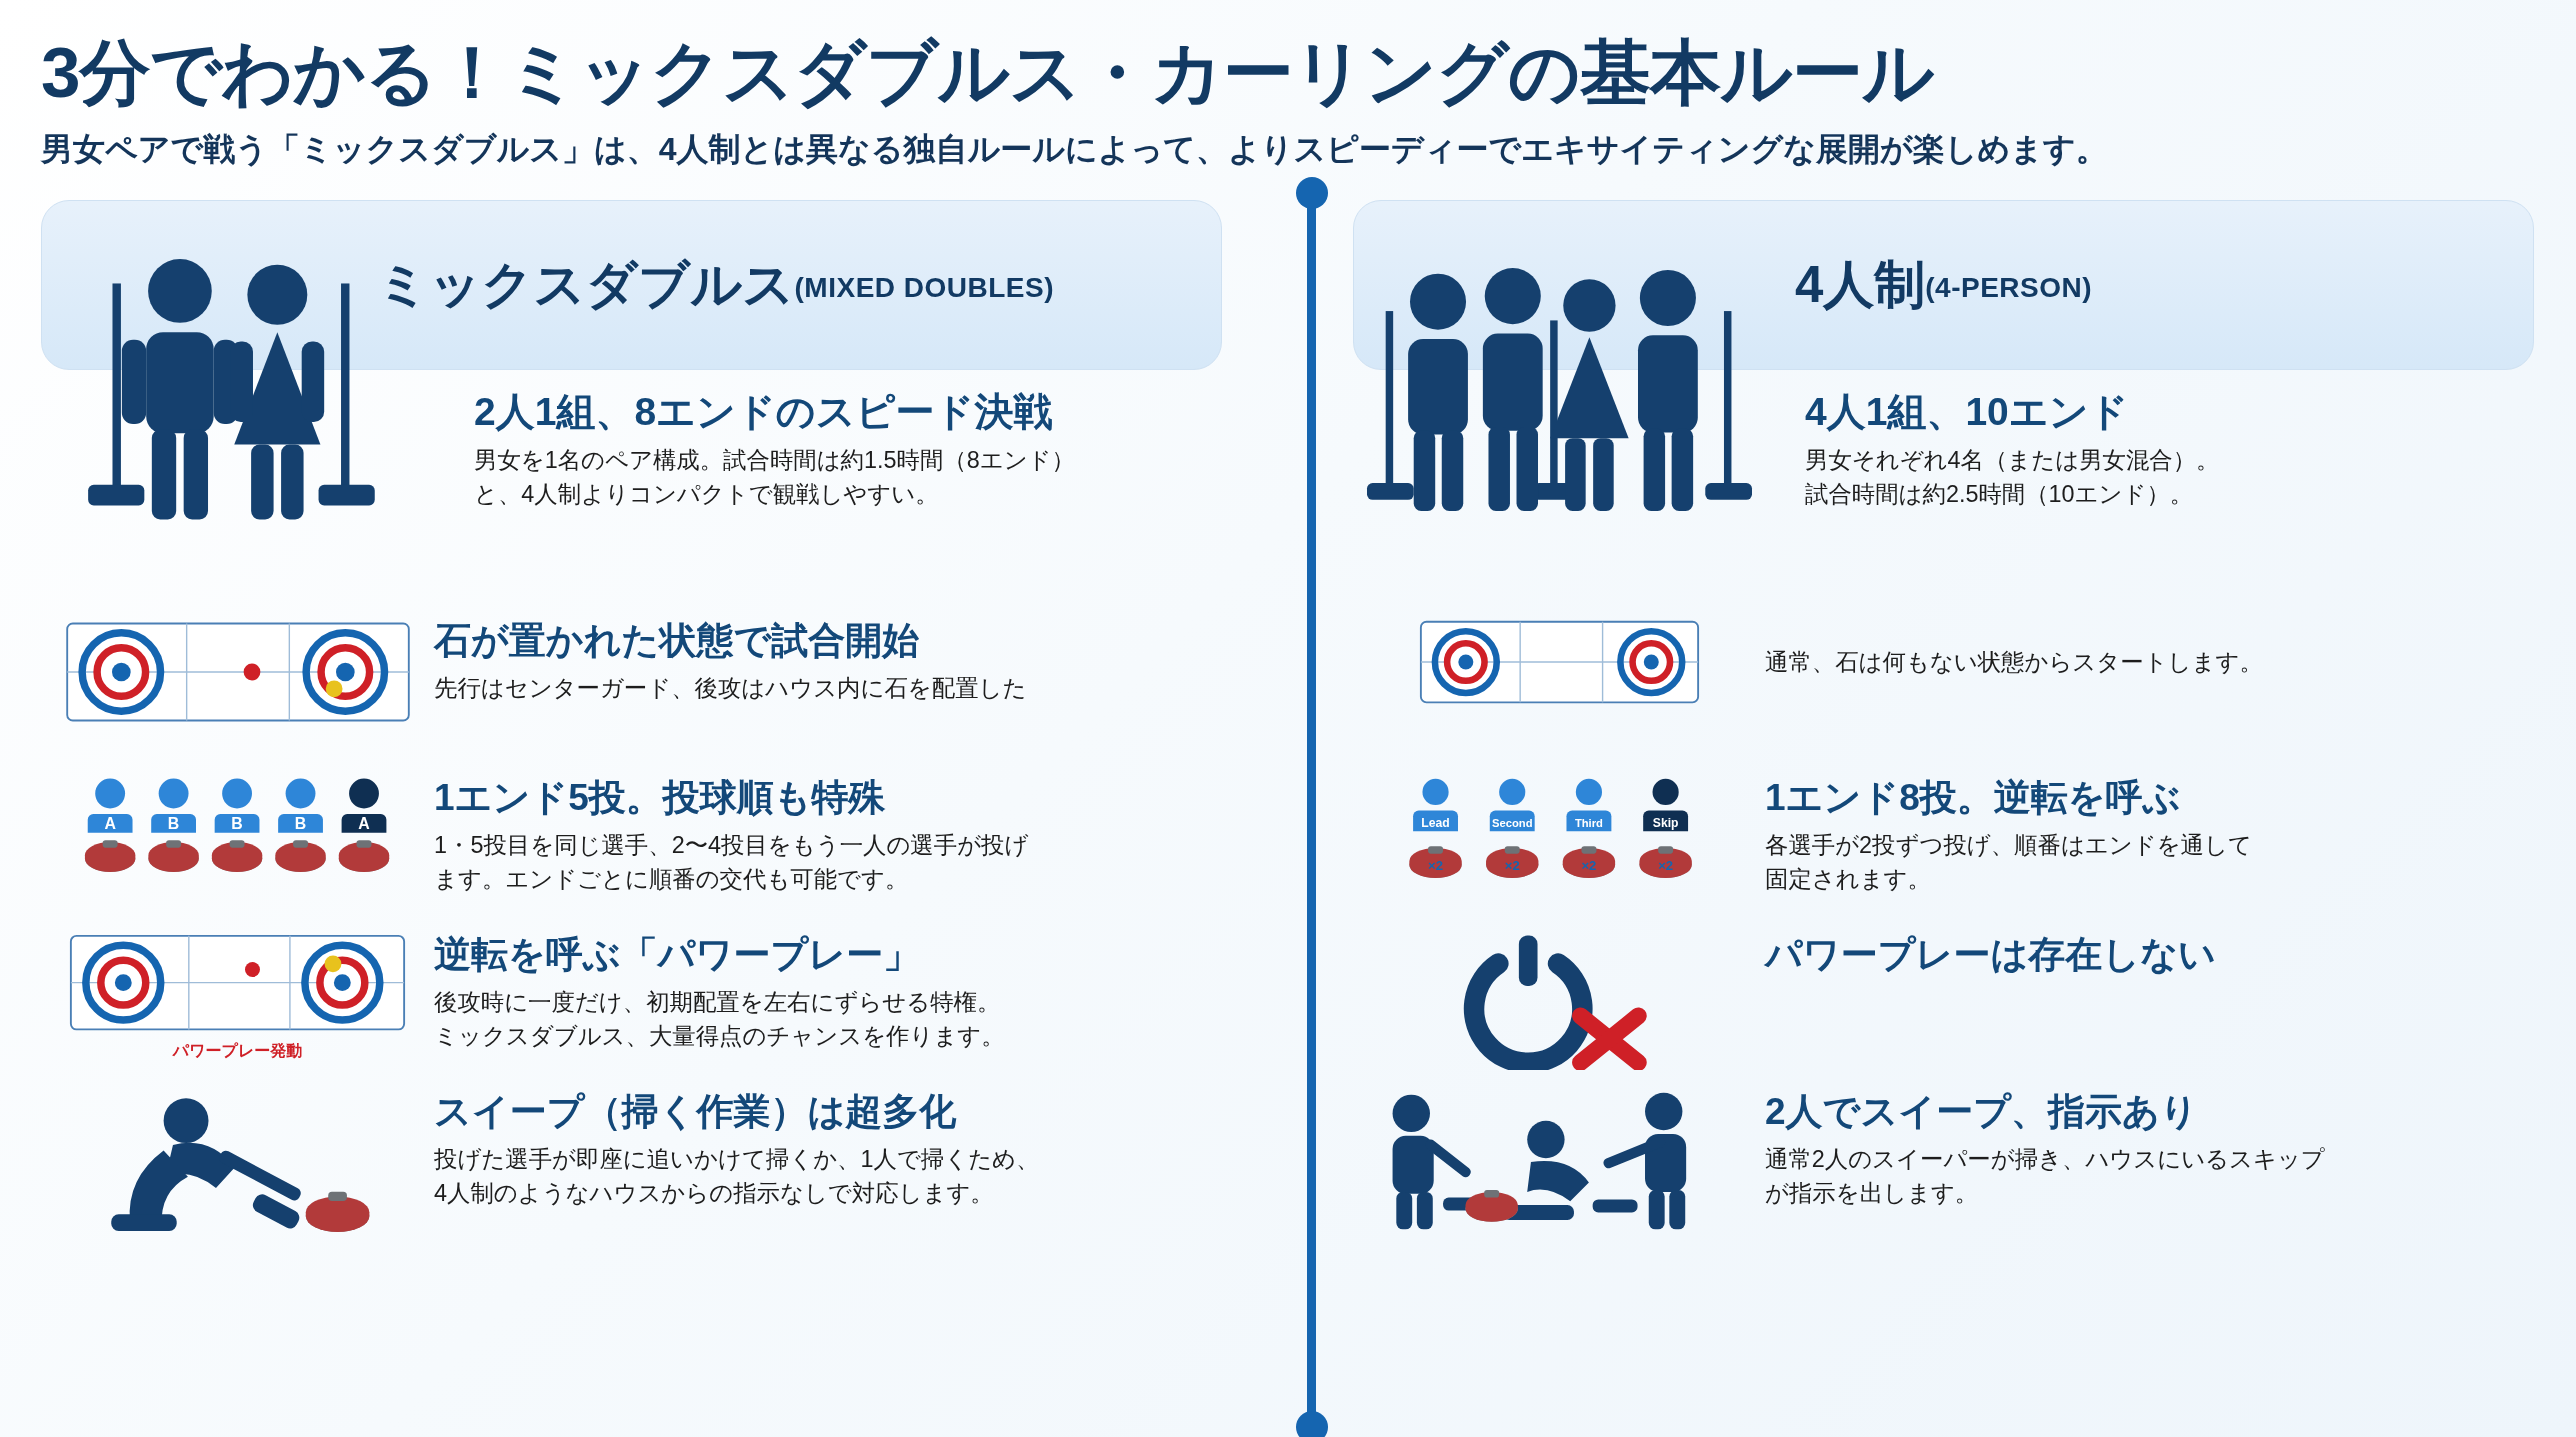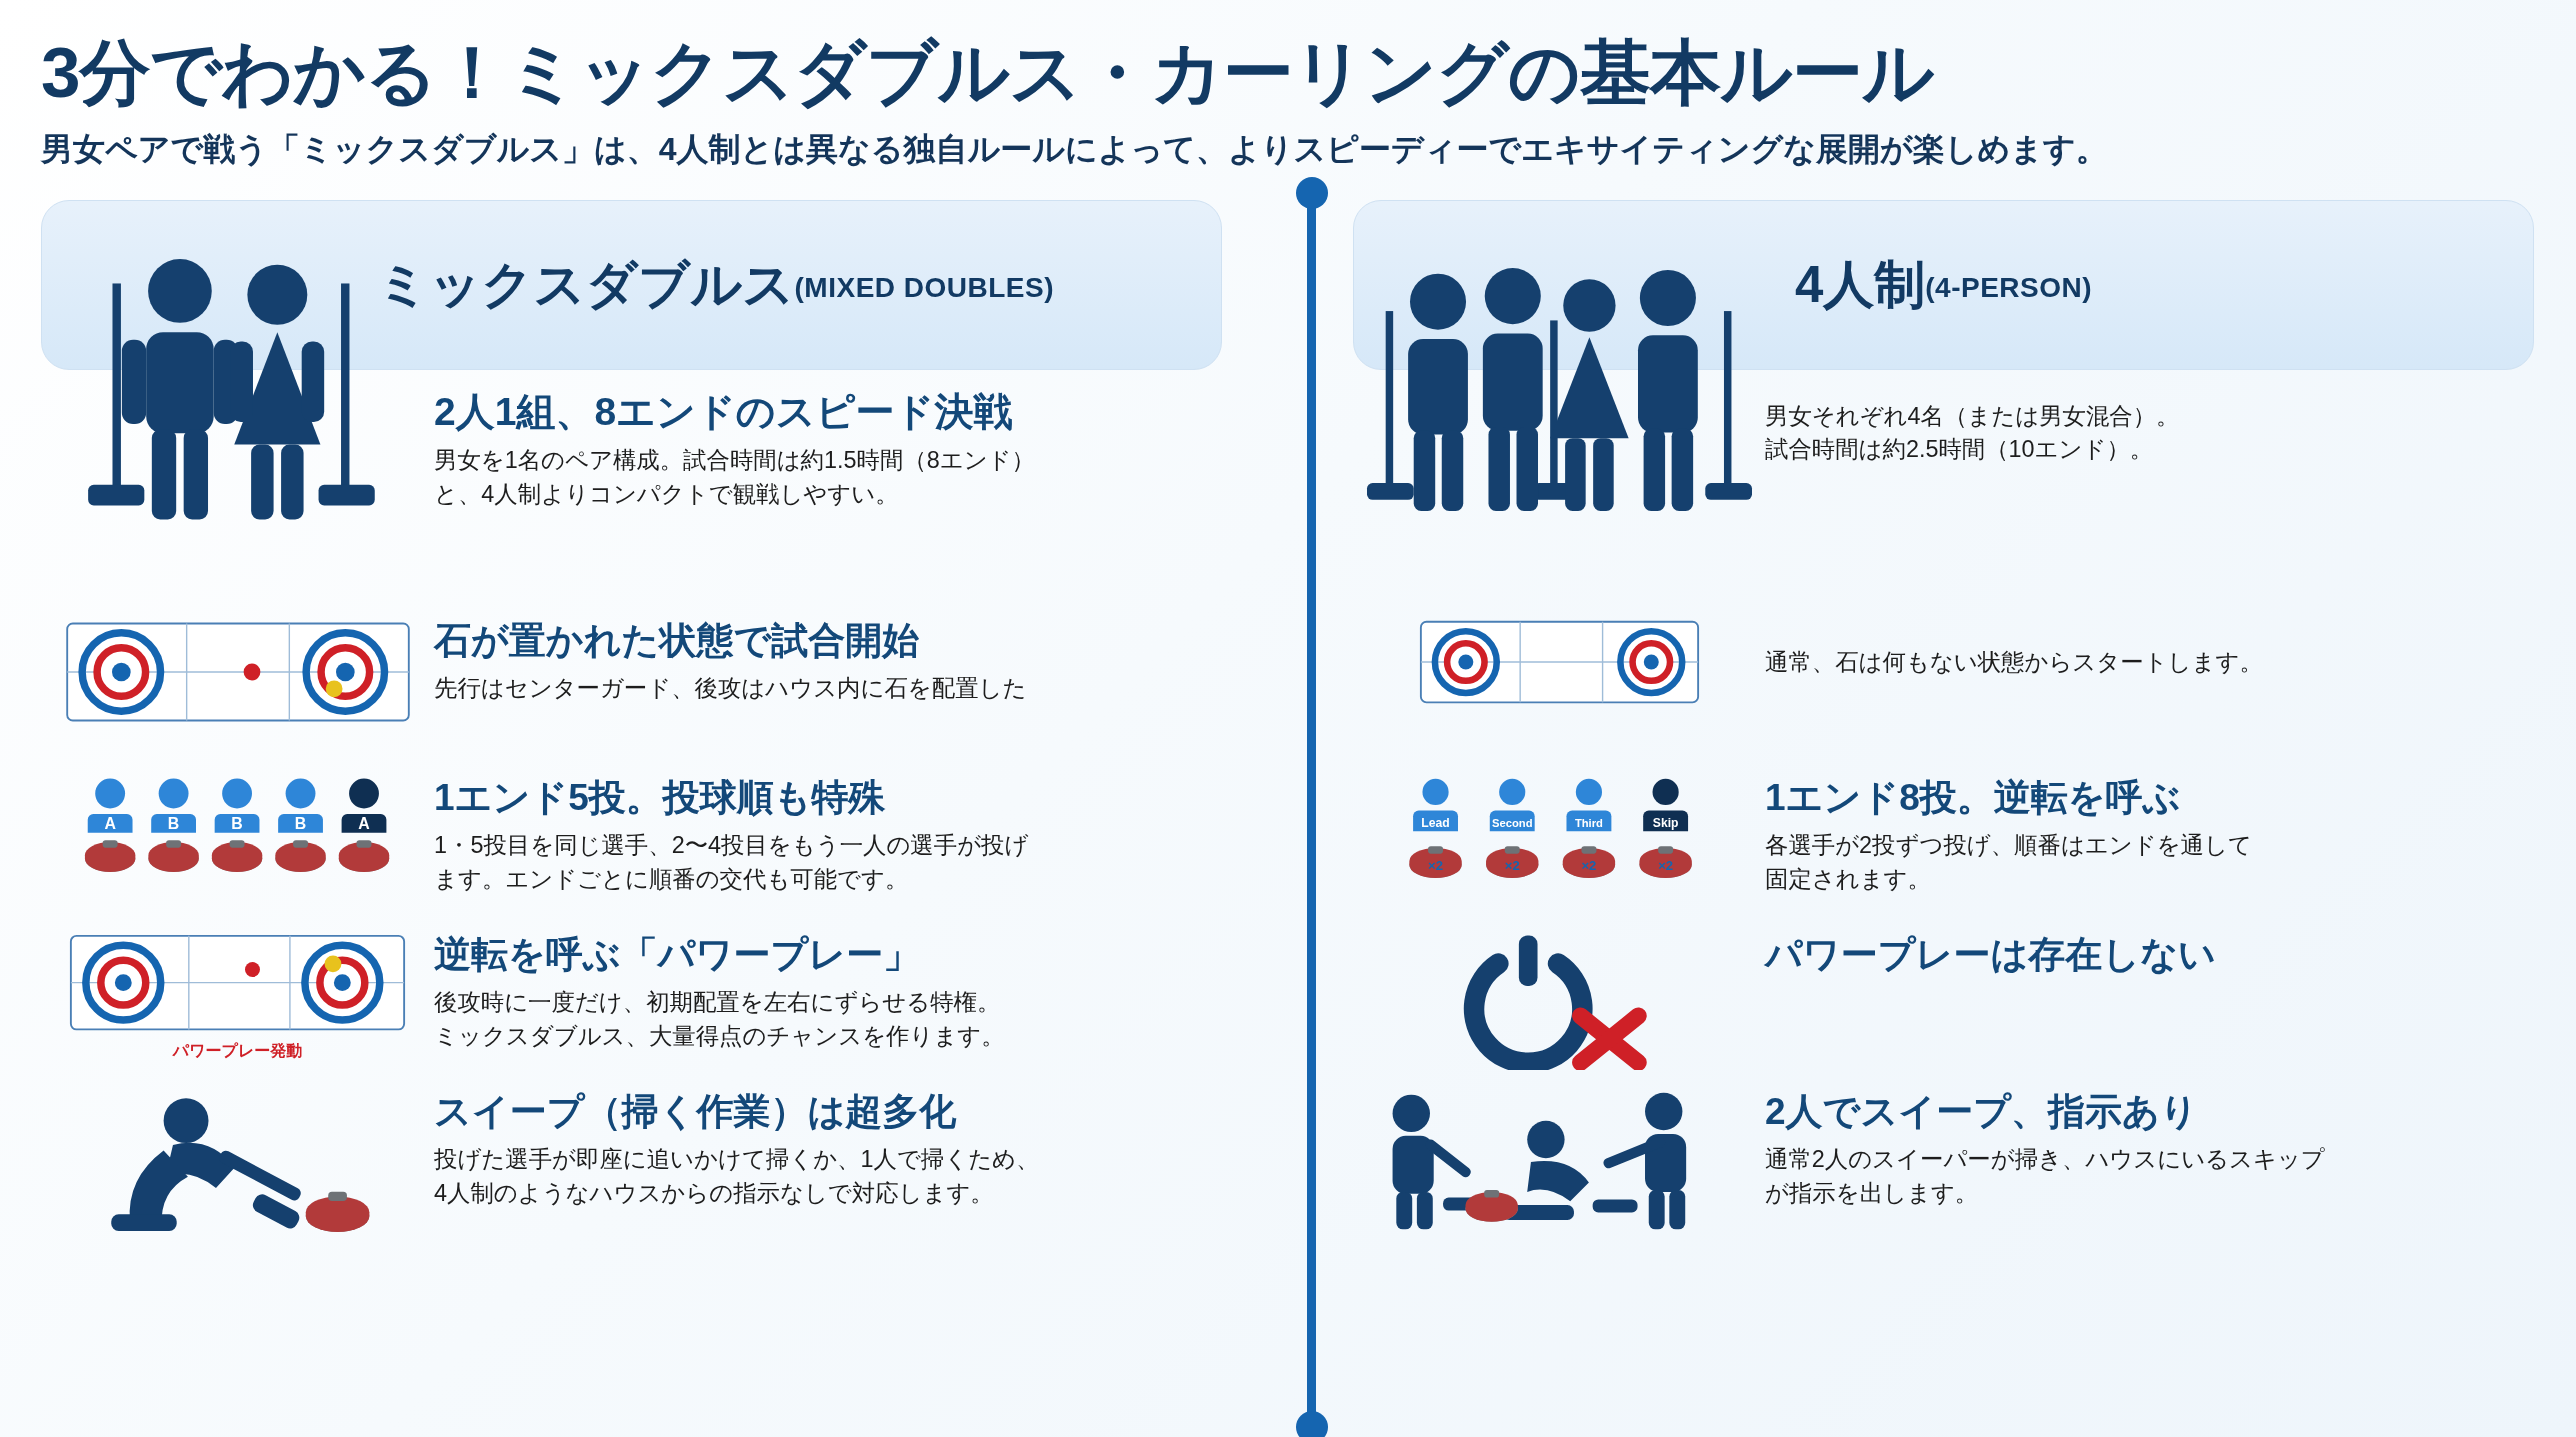--- a/index.html
+++ b/index.html
@@ -116,21 +116,21 @@
   .row-desc {
     margin-top: 9.4px;
     font-size: 23.4px;
     font-weight: 400;
     color: #1d1d1d;
     line-height: 1.45;
   }
   .row-desc div { white-space: nowrap; }
 
   
-  .row.people { min-height: 230px; }
+  .row.people { min-height: 230px; gap: 40px; }
   .row.people .row-title { font-size: 39px; }
 
   
   svg { display: block; }
   .navy { fill: #15406e; }
   .pp-label {
     color: #cf2027;
     font-size: 16px;
     font-weight: 700;
     text-align: center;
@@ -369,20 +369,21 @@
               <rect x="216" y="196" width="22" height="78" rx="8" class="navy"></rect>
               <rect x="246" y="196" width="22" height="78" rx="8" class="navy"></rect>
 
               <circle cx="326" cy="46" r="30" class="navy"></circle>
               <rect x="294" y="86" width="64" height="104" rx="16" class="navy"></rect>
               <rect x="300" y="186" width="23" height="88" rx="8" class="navy"></rect>
               <rect x="330" y="186" width="23" height="88" rx="8" class="navy"></rect>
             </svg>
           </div>
           <div class="text">
+            <div class="row-title">4人1組、10エンド</div>
             <div class="row-desc">
               <div>男女それぞれ4名（または男女混合）。</div>
               <div>試合時間は約2.5時間（10エンド）。</div>
             </div>
           </div>
         </div>
 
         <div class="row">
           <div class="icon">
             <svg width="281" height="94" viewBox="0 0 300 100">

